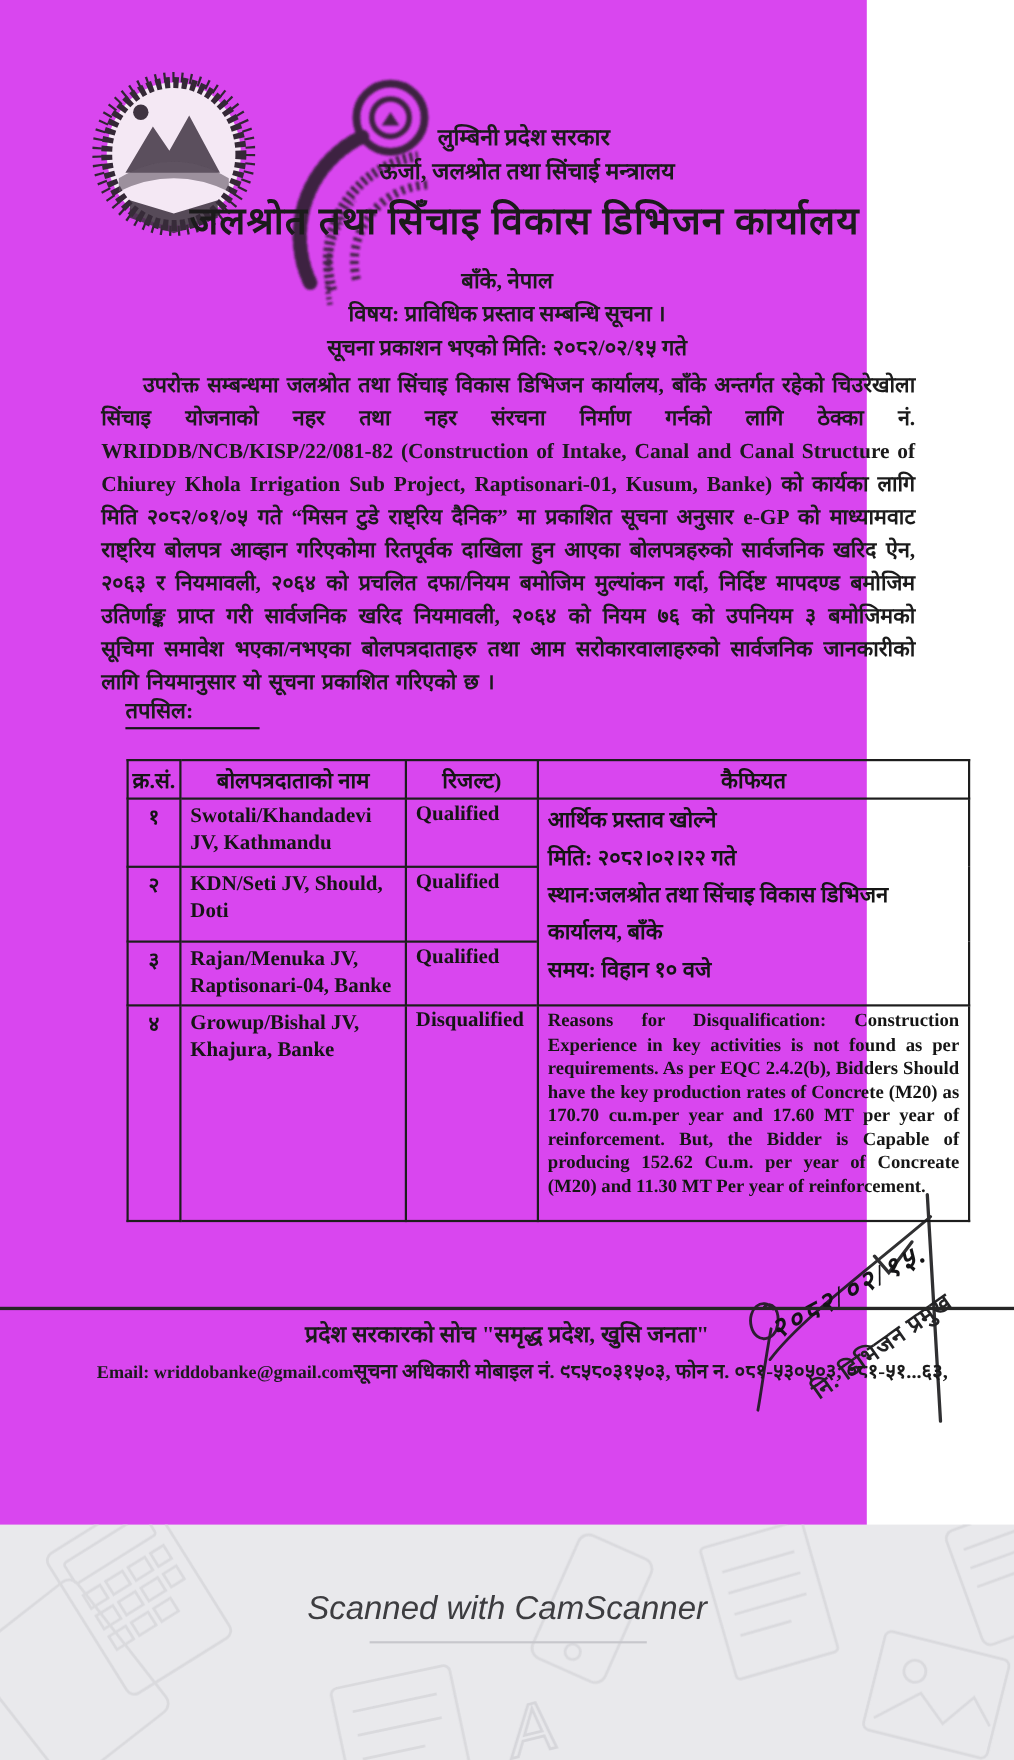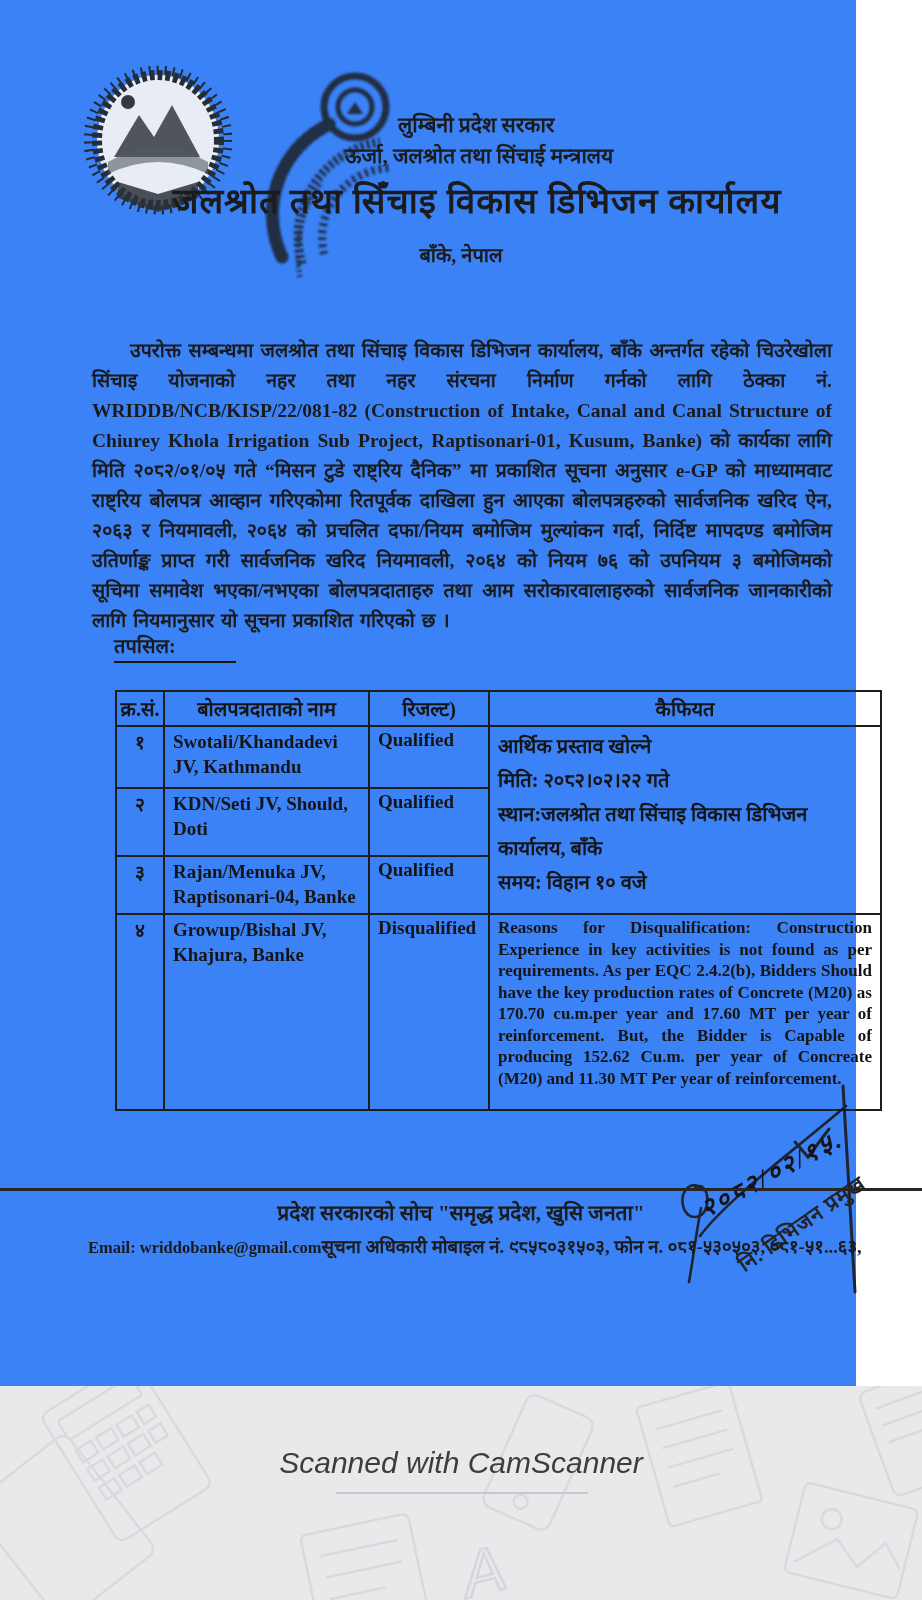--- a/index.html
+++ b/index.html
@@ -4,22 +4,22 @@
 <style>
   html,body{margin:0;padding:0;}
   body{
     width:922px;height:1600px;
     font-family:"Liberation Serif","DejaVu Serif",serif;
     background:#ffffff;
     position:relative;
     overflow:hidden;
   }
   .page{
-    position:absolute;left:0;top:0;width:856px;height:1600px;
-    background:#3b82f6;
+    position:absolute;left:0;top:0;width:788px;height:1600px;
+    background:#d946ef;
   }
   .abs{position:absolute;}
   .ink{color:#1b1b1b;}
   .ctr{left:0;width:922px;text-align:center;}
   .b{font-weight:bold;}
 
   
   .gov-line{left:398px;top:110px;font-size:21px;}
   .ministry-line{left:345px;top:141px;font-size:21px;}
   .office-title{top:176px;font-size:35px;letter-spacing:1px;padding-left:16px;}
@@ -136,20 +136,22 @@
       <path d="M50,202 A96,96 0 0 1 128,80" stroke-width="9" stroke-dasharray="3 3"></path>
       <path d="M72,192 A70,70 0 0 1 138,106" stroke-width="8" stroke-dasharray="3 4"></path>
       <path d="M48,215 A118,118 0 0 1 70,120" stroke-width="5" stroke-dasharray="2 3"></path>
     </g>
   </svg>
 
   <div class="abs ink b gov-line">लुम्बिनी प्रदेश सरकार</div>
   <div class="abs ink b ministry-line">ऊर्जा, जलश्रोत तथा सिंचाई मन्त्रालय</div>
   <div class="abs ink b ctr office-title">जलश्रोत तथा सिँचाइ विकास डिभिजन कार्यालय</div>
   <div class="abs ink b ctr location-line">बाँके, नेपाल</div>
+  <div class="abs ink b ctr subject-line">विषय: प्राविधिक प्रस्ताव सम्बन्धि सूचना ।</div>
+  <div class="abs ink b ctr published-line">सूचना प्रकाशन भएको मिति: २०८२/०२/१५ गते</div>
 
   <div class="abs ink body-par">उपरोक्त सम्बन्धमा जलश्रोत तथा सिंचाइ विकास डिभिजन कार्यालय, बाँके अन्तर्गत रहेको चिउरेखोला सिंचाइ योजनाको नहर तथा नहर संरचना निर्माण गर्नको लागि ठेक्का नं. WRIDDB/NCB/KISP/22/081-82 (Construction of Intake, Canal and Canal Structure of Chiurey Khola Irrigation Sub Project, Raptisonari-01, Kusum, Banke) को कार्यका लागि मिति २०८२/०१/०५ गते “मिसन टुडे राष्ट्रिय दैनिक” मा प्रकाशित सूचना अनुसार e-GP को माध्यामवाट राष्ट्रिय बोलपत्र आव्हान गरिएकोमा रितपूर्वक दाखिला हुन आएका बोलपत्रहरुको सार्वजनिक खरिद ऐन, २०६३ र नियमावली, २०६४ को प्रचलित दफा/नियम बमोजिम मुल्यांकन गर्दा, निर्दिष्ट मापदण्ड बमोजिम उतिर्णाङ्क प्राप्त गरी सार्वजनिक खरिद नियमावली, २०६४ को नियम ७६ को उपनियम ३ बमोजिमको सूचिमा समावेश भएका/नभएका बोलपत्रदाताहरु तथा आम सरोकारवालाहरुको सार्वजनिक जानकारीको लागि नियमानुसार यो सूचना प्रकाशित गरिएको छ ।</div>
 
   <div class="abs ink b tapsil">तपसिल:</div>
 
   <table class="notice">
     <colgroup>
       <col class="c-sn">
         <col class="c-name">
         <col class="c-res">

